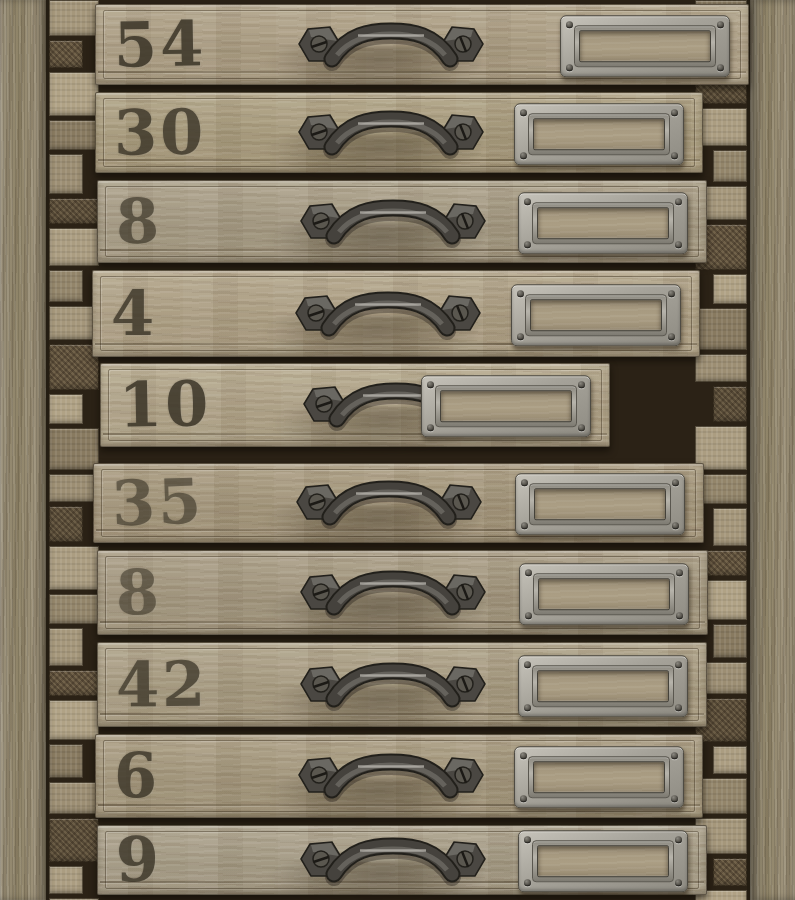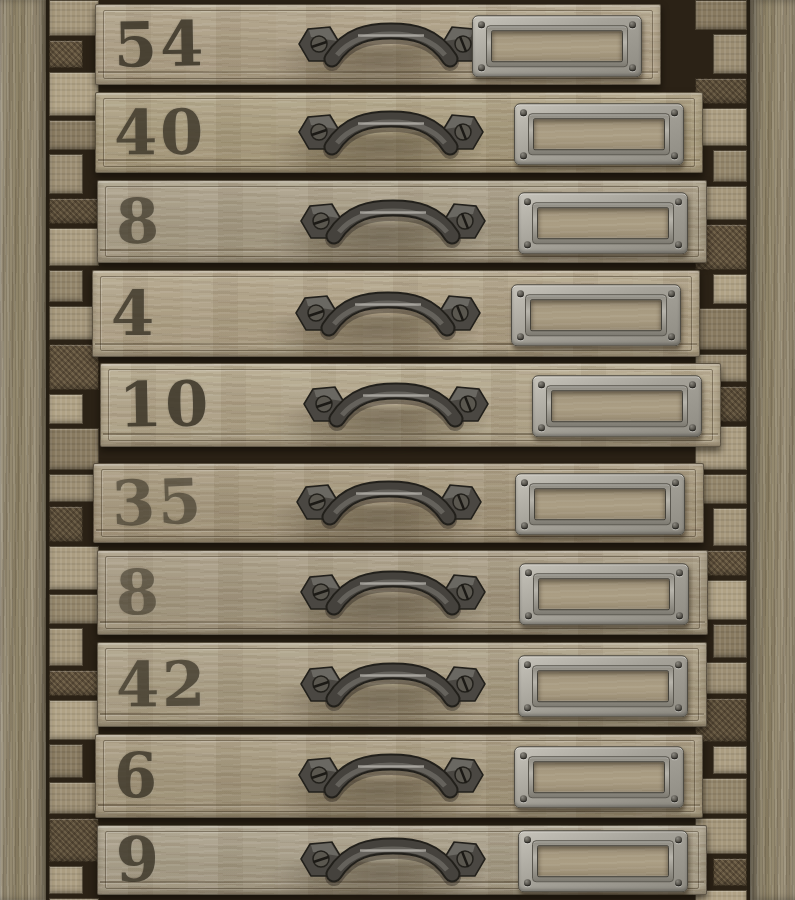--- a/index.html
+++ b/index.html
@@ -187,21 +187,21 @@
       <div class="jblock" style="top: 624px; height: 34px; width: 34px; right: 0px; --jc: #887a60;"></div>
       <div class="jblock" style="top: 662px; height: 32px; width: 52px; right: 0px; --jc: #9c8e73;"></div>
       <div class="jblock endgrain" style="top: 698px; height: 44px; width: 52px; right: 0px; --jc: #6b5d46;"></div>
       <div class="jblock" style="top: 746px; height: 28px; width: 34px; right: 0px; --jc: #ab9d81;"></div>
       <div class="jblock" style="top: 778px; height: 36px; width: 52px; right: 0px; --jc: #93856a;"></div>
       <div class="jblock" style="top: 818px; height: 36px; width: 52px; right: 0px; --jc: #a5977b;"></div>
       <div class="jblock endgrain" style="top: 858px; height: 28px; width: 34px; right: 0px; --jc: #71624a;"></div>
       <div class="jblock" style="top: 890px; height: 44px; width: 52px; right: 0px; --jc: #b0a285;"></div>
     </div>
   <div id="drawers">
-      <div class="drawer" style="top: 4px; height: 81px; left: 95px; width: 566px; text-align: center; --wood: #b0a287;">
+      <div class="drawer" style="top: 4px; height: 81px; left: 95px; width: 654px; text-align: center; --wood: #b0a287;">
     <div class="stencil-wrap">
       <span class="stencil" style="opacity: 0.85; display: inline-block; transform: rotate(-1deg);">54</span>
     </div>
     <div class="handle-shadow"></div>
     <svg class="handle" width="190" height="54" viewBox="0 0 190 54">
 
       <path d="M36 44 C 52 20, 74 17, 95 17 C 116 17, 138 20, 154 44" fill="none" stroke="#1a1510" stroke-width="18" stroke-linecap="round" opacity="0.35"></path>
 
       <polygon points="3,26 12,11 34,9 43,24 35,43 13,43" fill="#4a4742" stroke="#22201b" stroke-width="1.5"></polygon>
       <polygon points="13,12 33,10 41,23 15,19" fill="#93908a" opacity="0.45"></polygon>
@@ -223,21 +223,21 @@
       <span class="rivet r-tr"></span>
       <span class="rivet r-bl"></span>
       <span class="rivet r-br"></span>
       <div class="plate-ridge">
         <div class="plate-window"></div>
       </div>
     </div>
   </div>
       <div class="drawer" style="top: 92px; height: 81px; left: 95px; width: 608px; --wood: #ada081;">
     <div class="stencil-wrap">
-      <span class="stencil" style="opacity: 0.8; display: inline-block; transform: rotate(-0.5deg);">40</span>
+      <span class="stencil" style="opacity: 0.8; display: inline-block; transform: rotate(-0.5deg);">30</span>
     </div>
     <div class="handle-shadow"></div>
     <svg class="handle" width="190" height="54" viewBox="0 0 190 54">
 
       <path d="M36 44 C 52 20, 74 17, 95 17 C 116 17, 138 20, 154 44" fill="none" stroke="#1a1510" stroke-width="18" stroke-linecap="round" opacity="0.35"></path>
 
       <polygon points="3,26 12,11 34,9 43,24 35,43 13,43" fill="#4a4742" stroke="#22201b" stroke-width="1.5"></polygon>
       <polygon points="13,12 33,10 41,23 15,19" fill="#93908a" opacity="0.45"></polygon>
       <circle cx="23" cy="26" r="8" fill="#5a574f" stroke="#23211c" stroke-width="1.5"></circle>
       <line x1="15.5" y1="29" x2="30.5" y2="24" stroke="#1c1a16" stroke-width="2.4"></line>
@@ -323,21 +323,21 @@
     <div class="plate">
       <span class="rivet r-tl"></span>
       <span class="rivet r-tr"></span>
       <span class="rivet r-bl"></span>
       <span class="rivet r-br"></span>
       <div class="plate-ridge">
         <div class="plate-window"></div>
       </div>
     </div>
   </div>
-      <div class="drawer" style="top: 363px; height: 84px; left: 100px; width: 621px; padding-left: 28px; --wood: #b5a88c;">
+      <div class="drawer" style="top: 363px; height: 84px; left: 100px; width: 510px; padding-left: 28px; --wood: #b5a88c;">
     <div class="stencil-wrap">
       <span class="stencil" style="opacity: 0.85; display: inline-block; transform: rotate(-1deg);">10</span>
     </div>
     <div class="handle-shadow"></div>
     <svg class="handle" width="190" height="54" viewBox="0 0 190 54">
 
       <path d="M36 44 C 52 20, 74 17, 95 17 C 116 17, 138 20, 154 44" fill="none" stroke="#1a1510" stroke-width="18" stroke-linecap="round" opacity="0.35"></path>
 
       <polygon points="3,26 12,11 34,9 43,24 35,43 13,43" fill="#4a4742" stroke="#22201b" stroke-width="1.5"></polygon>
       <polygon points="13,12 33,10 41,23 15,19" fill="#93908a" opacity="0.45"></polygon>

